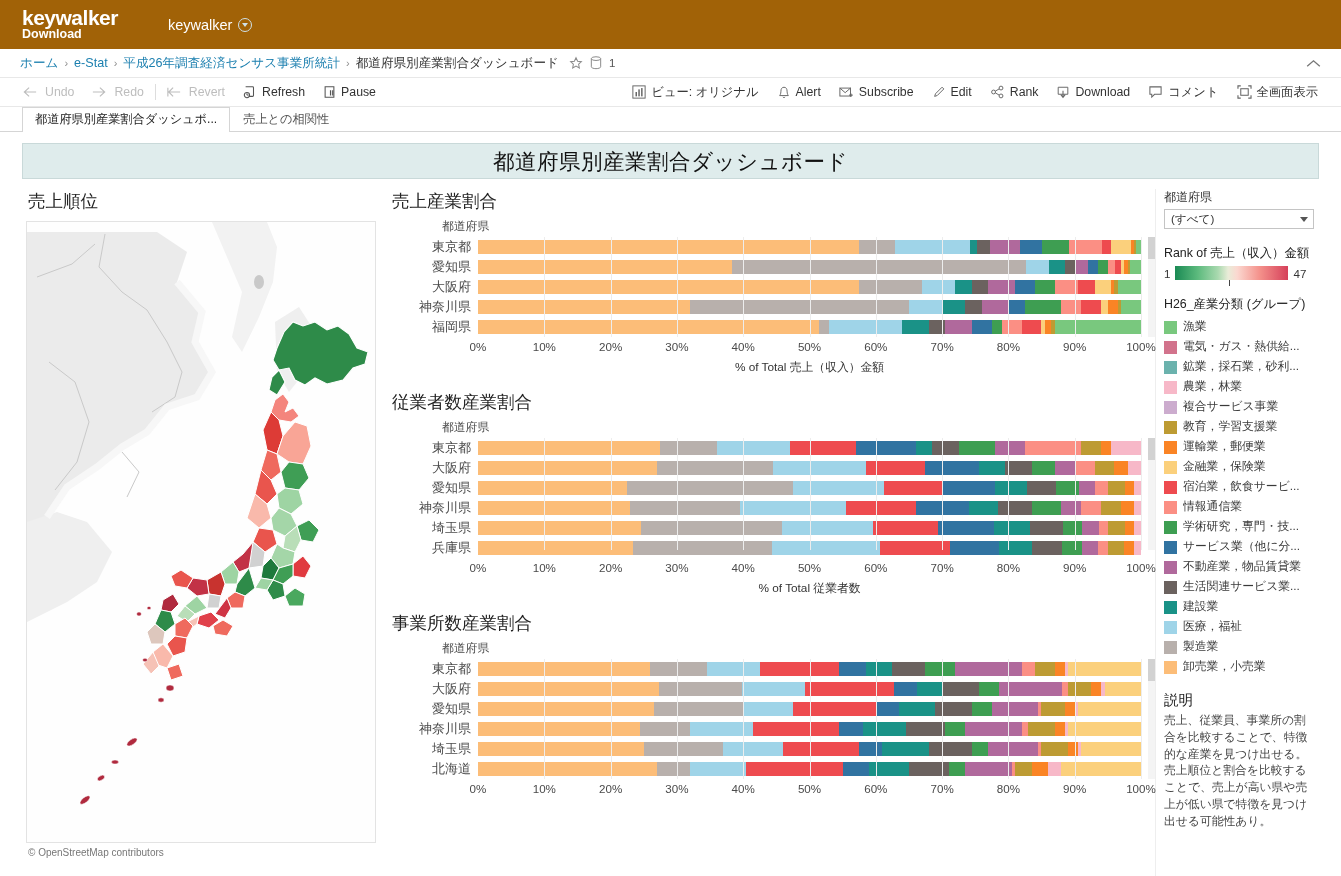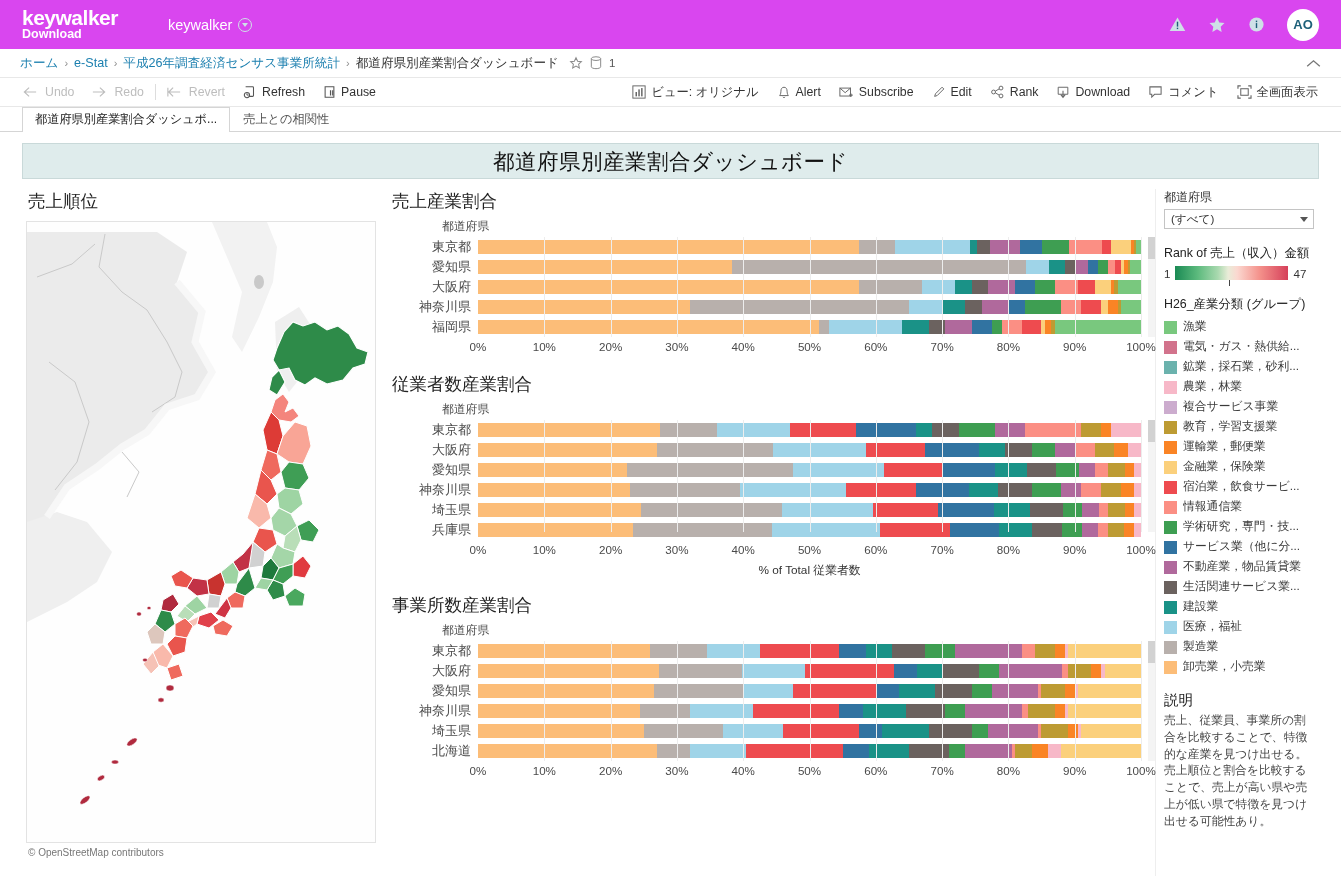--- a/index.html
+++ b/index.html
@@ -9,21 +9,21 @@
     width: 1341px; height: 876px;
     overflow: hidden;
     background: #ffffff;
     font-family: "Liberation Sans", "DejaVu Sans", sans-serif;
     -webkit-font-smoothing: antialiased;
   }
 
   
   .topbar {
     height: 49px; width: 100%;
-    background: #d946ef;
+    background: #a16207;
     display: flex; align-items: center;
     padding: 0 14px;
     position: relative;
   }
   .brand { color: #fff; line-height: 1.05; margin-right: 50px; padding-left: 8px;}
   .brand .b1 { font-size: 21px; font-weight: bold; letter-spacing: -0.5px; display:block;}
   .brand .b2 { font-size: 12.5px; font-weight: bold; display:block; margin-top:-1px;}
   .site-name {
     color:#fff; font-size: 14.5px; display:flex; align-items:center; gap:6px;
     margin-right: 28px;
@@ -174,42 +174,20 @@
 <div class="topbar">
   <div class="brand">
     <span class="b1">keywalker</span>
     <span class="b2">Download</span>
   </div>
   <div class="site-name">
     <span>keywalker</span>
     <span class="circ-caret">
         <i></i>
       </span>
-  </div>
-  <div class="top-right">
-    <span class="ticon">
-      <svg width="17" height="17" viewBox="0 0 24 24">
-          <path fill="#cfe0e7" d="M12 2 L23 21 H1 Z"></path>
-          <rect x="11" y="8" width="2" height="7" fill="#1d6079"></rect>
-          <rect x="11" y="16.5" width="2" height="2" fill="#1d6079"></rect>
-        </svg>
-    </span>
-    <span class="ticon">
-      <svg width="18" height="18" viewBox="0 0 24 24">
-          <path fill="#cfe0e7" d="M12 2l3 6.5 7 .9-5.1 4.8 1.3 7L12 17.8 5.8 21.2l1.3-7L2 9.4l7-.9z"></path>
-        </svg>
-    </span>
-    <span class="ticon">
-      <svg width="17" height="17" viewBox="0 0 24 24">
-          <circle cx="12" cy="12" r="10" fill="#cfe0e7"></circle>
-          <rect x="11" y="10" width="2" height="7" fill="#1d6079"></rect>
-          <rect x="11" y="6.5" width="2" height="2.2" fill="#1d6079"></rect>
-        </svg>
-    </span>
-    <span class="avatar">AO</span>
   </div>
 </div>
 
 <div class="crumbbar">
   <a href="#">ホーム</a>
   <span class="crumb-sep">›</span>
   <a href="#">e-Stat</a>
   <span class="crumb-sep">›</span>
   <a href="#">平成26年調査経済センサス事業所統計</a>
   <span class="crumb-sep">›</span>
@@ -592,20 +570,21 @@
             <span class="xtick" style="left: 20%;">20%</span>
             <span class="xtick" style="left: 30%;">30%</span>
             <span class="xtick" style="left: 40%;">40%</span>
             <span class="xtick" style="left: 50%;">50%</span>
             <span class="xtick" style="left: 60%;">60%</span>
             <span class="xtick" style="left: 70%;">70%</span>
             <span class="xtick" style="left: 80%;">80%</span>
             <span class="xtick" style="left: 90%;">90%</span>
             <span class="xtick" style="left: 100%;">100%</span>
           </div>
+        <div class="xlabel">% of Total 売上（収入）金額</div>
       </div>
 
       <div class="chart-block" style="margin-top:14px;">
         <div class="chart-title">従業者数産業割合</div>
         <div class="axis-hdr">都道府県</div>
         <div class="plot-wrap">
           <div class="row-labels" id="c1labels">
               <div class="row-label">東京都</div>
               <div class="row-label">大阪府</div>
               <div class="row-label">愛知県</div>

